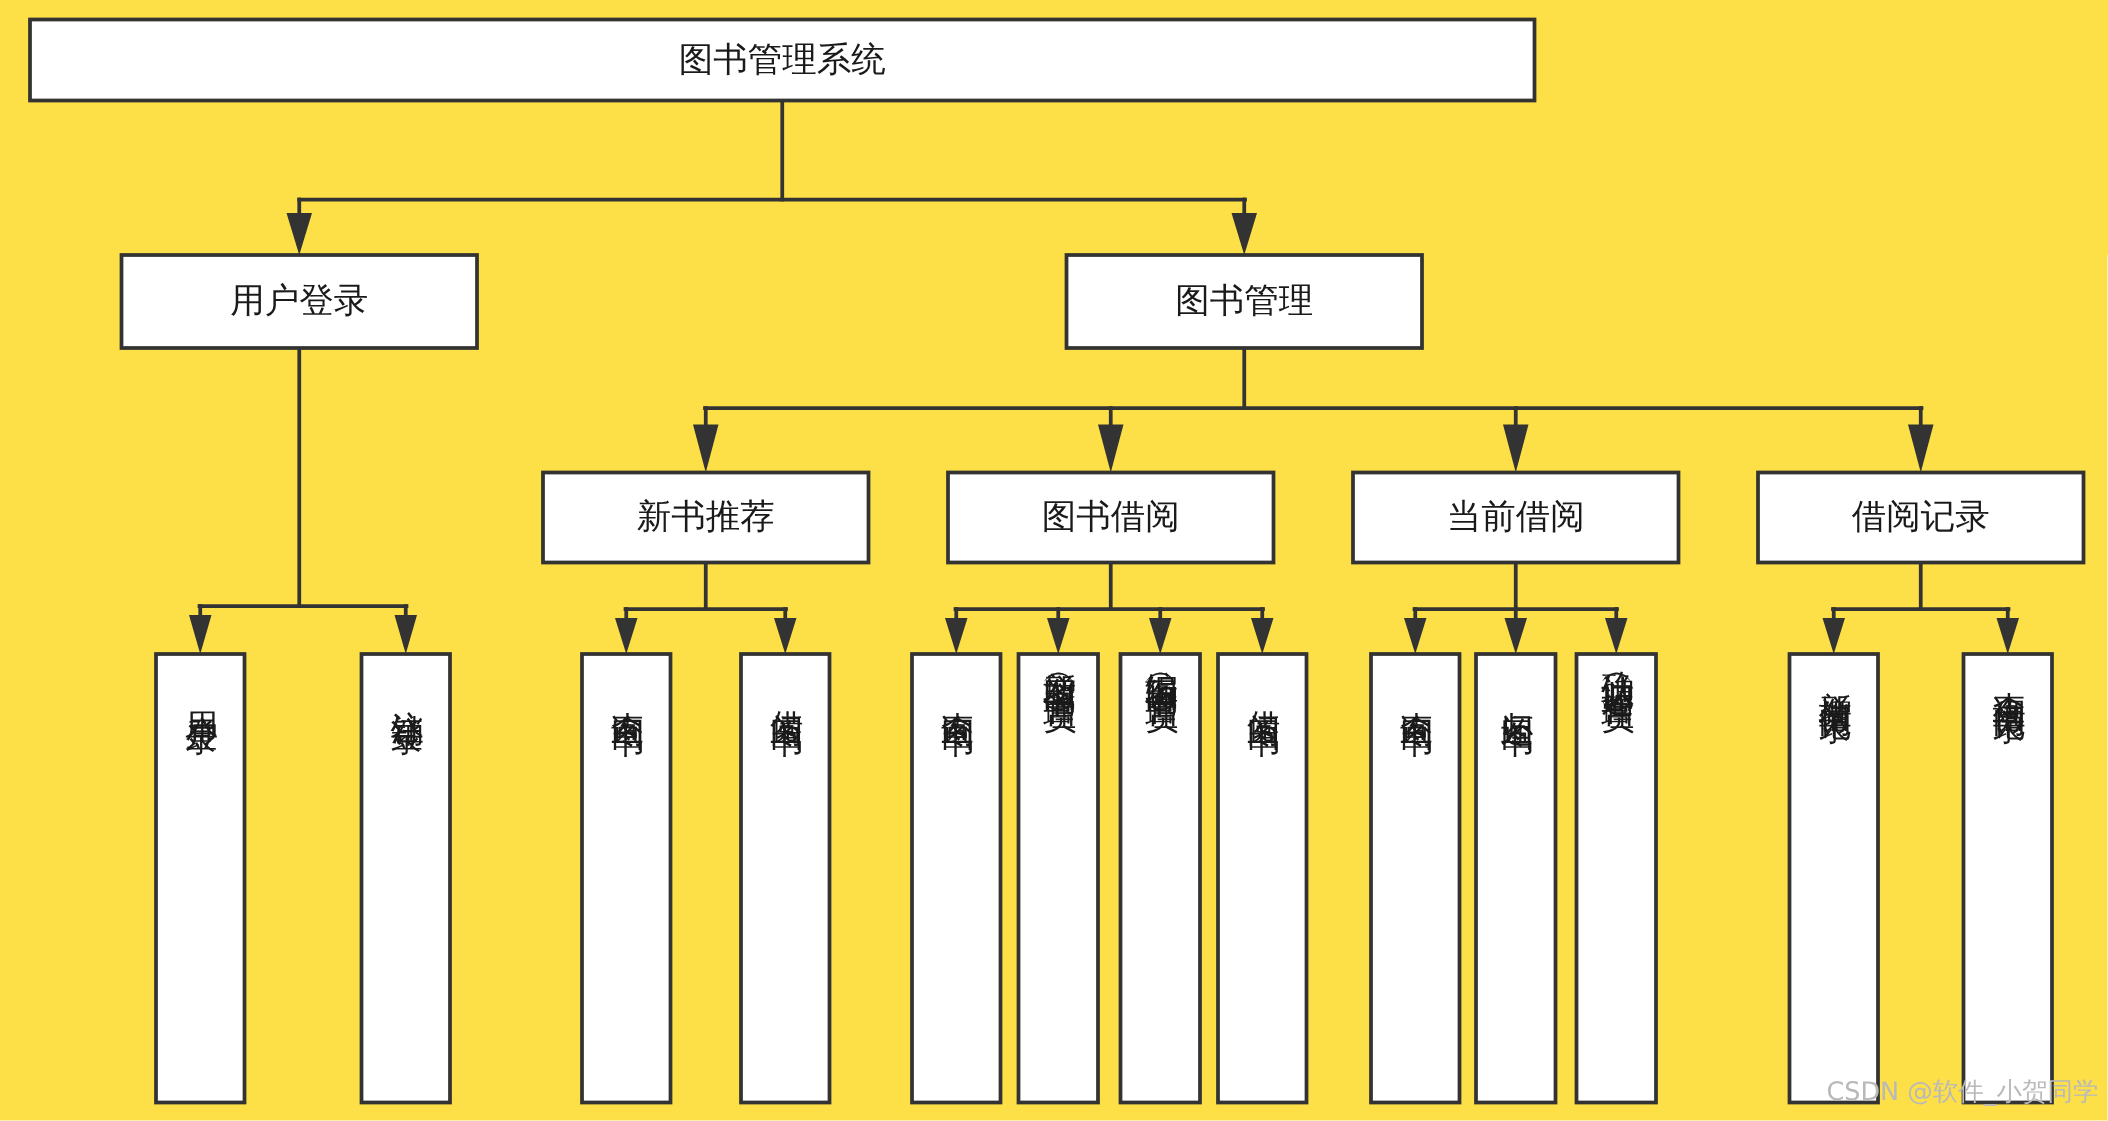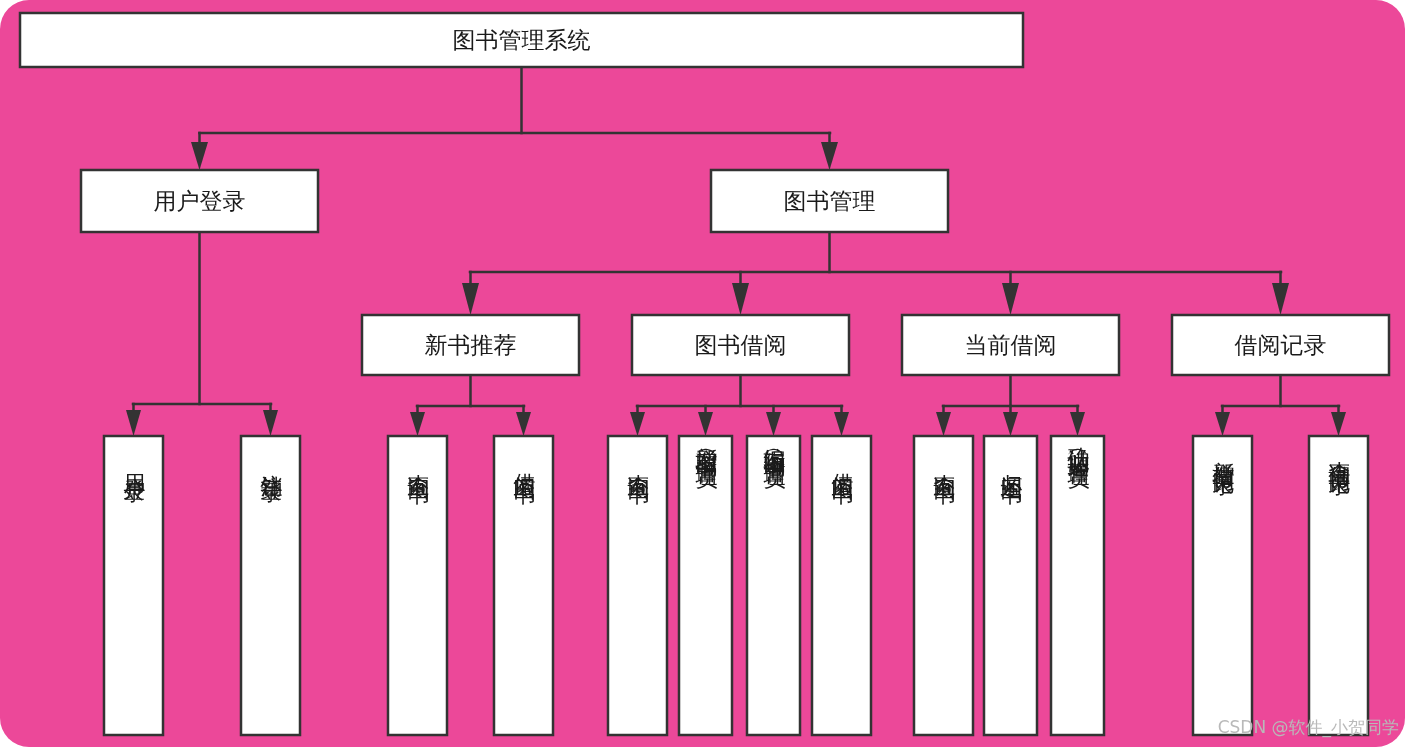--- a/index.html
+++ b/index.html
@@ -11,22 +11,21 @@
   body {
     width: 1405px;
     height: 747px;
     font-family: "DejaVu Sans", "Liberation Sans", sans-serif;
     overflow: hidden;
   }
   #diagram-root {
     position: relative;
     width: 1405px;
     height: 747px;
-    background: #ec4899;
-    border-radius: 29px;
+    background: #fde047;
   }
   svg#tree-svg {
     position: absolute;
     left: 0;
     top: 0;
     width: 1405px;
     height: 747px;
     display: block;
   }
   .node-rect {

